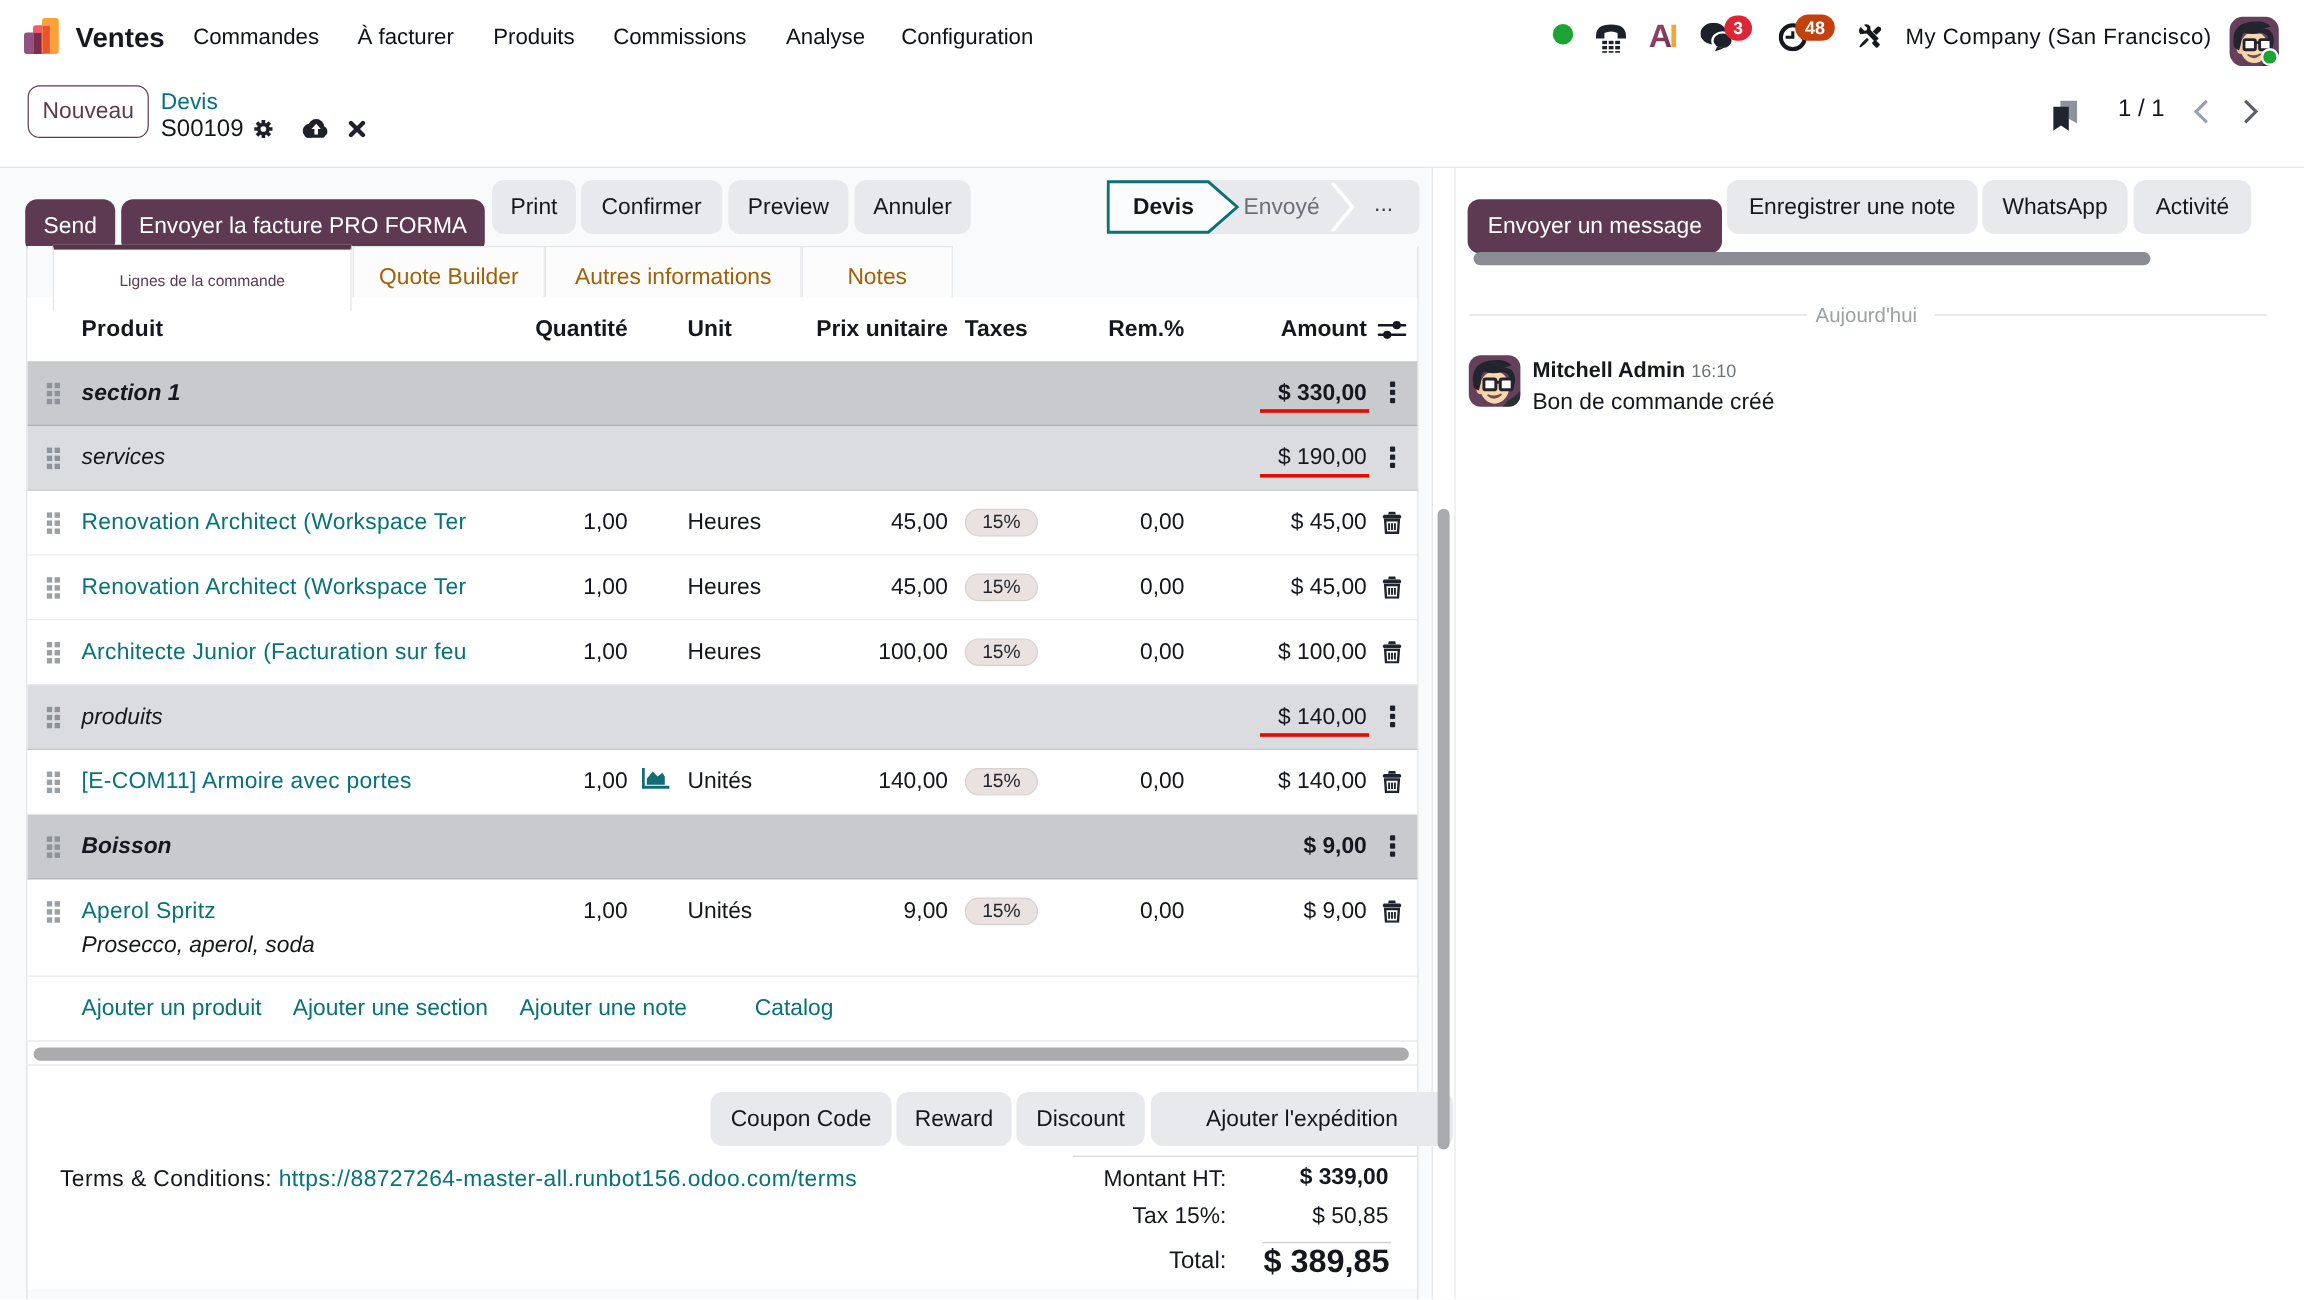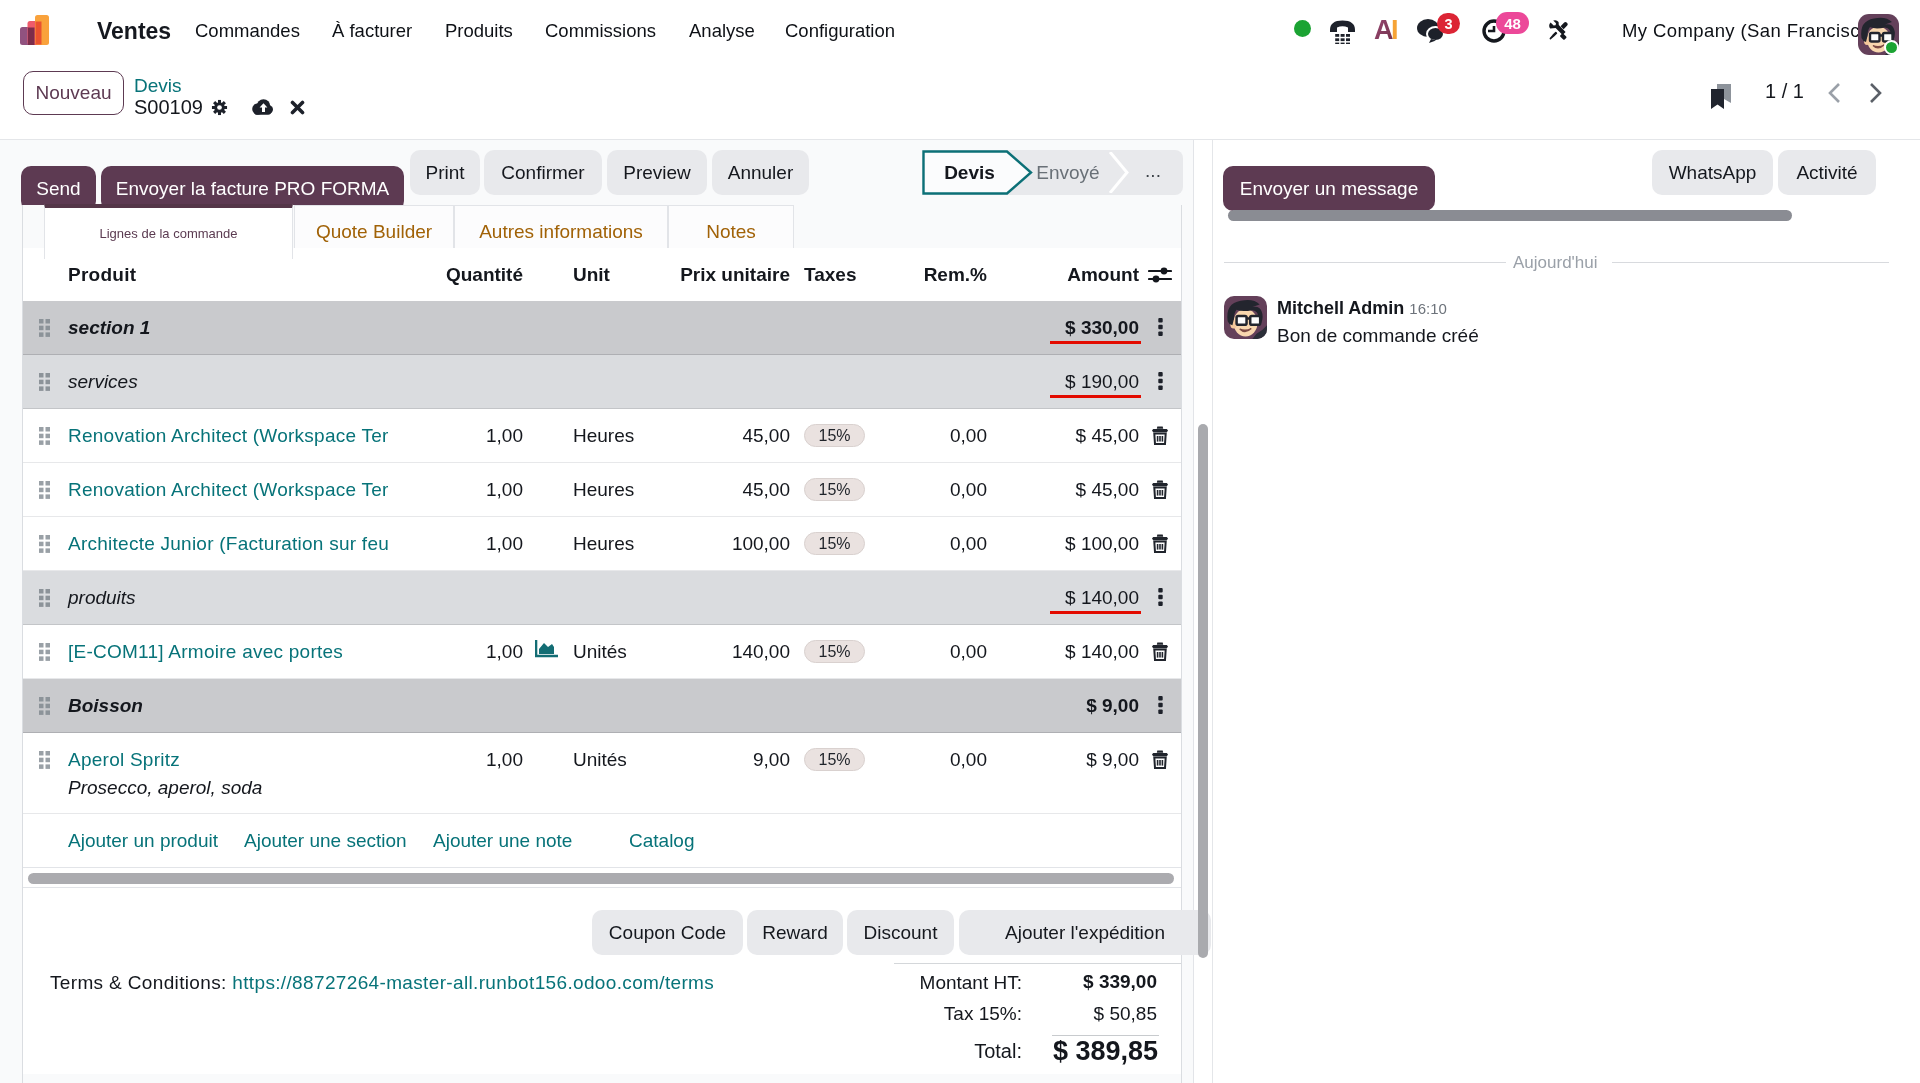--- a/index.html
+++ b/index.html
@@ -4,21 +4,21 @@
 <style>
 * { margin:0; padding:0; box-sizing:border-box; }
 html,body { width:1920px; height:1083px; font-family:"Liberation Sans",sans-serif; background:#fff; overflow:hidden; }
 body { position:relative; color:#14171d; }
 .abs { position:absolute; }
 .btn { position:absolute; display:flex; align-items:center; justify-content:center; height:45px; border-radius:10px; font-size:19px; top:10px; }
 .btn-p { background:#5d3a52; color:#fff;margin-top:16px; }
 .btn-g { background:#e8e9ec; color:#15181e; }
 
 #nav { position:absolute; left:0; top:0; width:1920px; height:62px; background:#fff; }
-.navitem { position:absolute; top:0; height:62px; display:flex; align-items:center; font-size:18.5px; color:#0e1116;margin-left:34px; }
+.navitem { position:absolute; top:0; height:62px; display:flex; align-items:center; font-size:18.5px; color:#0e1116; }
 
 #crumb { position:absolute; left:0; top:62px; width:1920px; height:78px; background:#fff; border-bottom:1px solid #e4e6e9; }
 
 #main { position:absolute; left:0; top:140px; width:1194px; height:943px; background:#f9fafb; border-right:1px solid #e2e4e8; }
 #notebook { position:absolute; left:22px; top:65px; width:1160px; height:878px; border-left:1px solid #dadde1; border-right:1px solid #dadde1; }
 #tabstrip { position:absolute; left:0; top:0; width:1158px; height:53px; border-bottom:1px solid #dadde1; background:#f9fafb; }
 .tab { position:absolute; top:0; height:52px; display:flex; align-items:center; justify-content:center; font-size:19px; background:#fcfcfd; border:1px solid #e2e4e8; border-bottom:none; color:#a16207; }
 #tab-active { position:absolute; left:21px; top:-1px; width:249px; height:55px; background:#fff; border-top:4px solid #543648; border-left:1px solid #e2e4e8; border-right:1px solid #e2e4e8; display:flex; align-items:center; justify-content:center; font-size:13px; color:#5b3b51; z-index:2; }
 #tablewrap { position:absolute; left:0; top:43px; width:1158px; background:#fff; }
 .trow { position:relative; display:flex; height:54px; border-bottom:1px solid #e7e8ea; background:#fff; }
@@ -94,21 +94,21 @@
     <g>
       <ellipse cx="18.5" cy="15" rx="8.5" ry="7" fill="#1d212a" stroke="#fff" stroke-width="2"></ellipse>
       <path d="M14 20 L12 24 L19 21.5 Z" fill="#1d212a"></path>
     </g>
   </svg>
   <div class="abs" style="left:1437px;top:13px;min-width:23px;height:21px;border-radius:11px;background:#dc2535;color:#fff;font-size:14.5px;font-weight:700;display:flex;align-items:center;justify-content:center;">3</div>
   <svg class="abs" style="left:1482px;top:19px" width="24" height="24" viewBox="0 0 24 24">
     <circle cx="12" cy="12" r="10" fill="none" stroke="#15181e" stroke-width="3.4"></circle>
     <path d="M12 7 L12 12 L6 12" fill="none" stroke="#15181e" stroke-width="2.6"></path>
   </svg>
-  <div class="abs" style="left:1496px;top:12px;width:33px;height:22px;border-radius:11px;background:#ec4899;color:#fff;font-size:15px;font-weight:700;display:flex;align-items:center;justify-content:center;">48</div>
+  <div class="abs" style="left:1496px;top:12px;width:33px;height:22px;border-radius:11px;background:#c2410c;color:#fff;font-size:15px;font-weight:700;display:flex;align-items:center;justify-content:center;">48</div>
   <svg class="abs" style="left:1548px;top:20px" width="21" height="21" viewBox="0 0 21 21">
     <path d="M2.2 8.5 A4.6 4.6 0 0 1 2.6 2.6 L5.6 5.6 L7.6 5.3 L8 3.2 L5.2 0.6 A4.6 4.6 0 0 1 10.6 2 L10.8 5 L17.6 12 L14.6 15 L7.6 8 Z" fill="#15181e"></path>
     <rect x="13.2" y="13.6" width="4.2" height="6" rx="1" transform="rotate(-45 15.3 16.6)" fill="#15181e"></rect>
     <path d="M12.6 6.2 L16.2 2.6 Q17.2 1.6 18.6 2.4 L19.4 3.2 Q20.2 4.4 19.2 5.6 L15.6 9.2 Z" fill="#15181e"></path>
     <path d="M7.8 12.6 L5 15.4 L2.4 18.6 L5.6 16 L8.4 13.2 Z" fill="#15181e" stroke="#15181e" stroke-width="1.6" stroke-linejoin="round"></path>
   </svg>
   <div class="navitem" style="left:1588px;letter-spacing:0.4px;">My Company (San Francisco)</div>
   <div class="abs" style="left:1858px;top:14px;width:41px;height:41px;border-radius:11px;background:#64405a;overflow:hidden;">
     <svg width="41" height="41" viewBox="0 0 41 41">
       <path d="M27 41 L41 41 L41 28 Q37 33 31 36 Z" fill="#2b2e38"></path>
@@ -514,20 +514,21 @@
         <div class="abs" style="right:22px;top:147px;width:107px;height:1px;background:#c8cbce;"></div>
         <div class="abs" style="right:159px;top:152px;font-size:20px;">Total:</div>
         <div class="abs" style="right:23px;top:148px;font-size:27px;font-weight:700;">$ 389,85</div>
       </div>
     </div>
   </div>
 </div>
 
 <div id="chatter">
   <div class="btn btn-p" style="left:10px;width:212px;">Envoyer un message</div>
+  <div class="btn btn-g" style="left:226px;width:209px;">Enregistrer une note</div>
   <div class="btn btn-g" style="left:439px;width:121px;">WhatsApp</div>
   <div class="btn btn-g" style="left:565px;width:98px;">Activité</div>
   <div class="abs" style="left:15px;top:70px;width:564px;height:11px;border-radius:6px;background:#8a8c93;"></div>
   <div class="abs" style="left:11px;top:122px;width:282px;height:1px;background:#d8dade;"></div>
   <div class="abs" style="left:399px;top:122px;width:277px;height:1px;background:#d8dade;"></div>
   <div class="abs" style="left:300px;top:113px;font-size:17px;font-weight:500;color:#9aa0a8;">Aujourd'hui</div>
   <div class="abs" style="left:11px;top:156px;width:43px;height:43px;border-radius:10px;background:#64405a;overflow:hidden;">
     <svg width="43" height="43" viewBox="0 0 41 41">
       <path d="M27 41 L41 41 L41 28 Q37 33 31 36 Z" fill="#2b2e38"></path>
       <ellipse cx="20.5" cy="25.5" rx="11.5" ry="13" fill="#f8d6ae"></ellipse>

